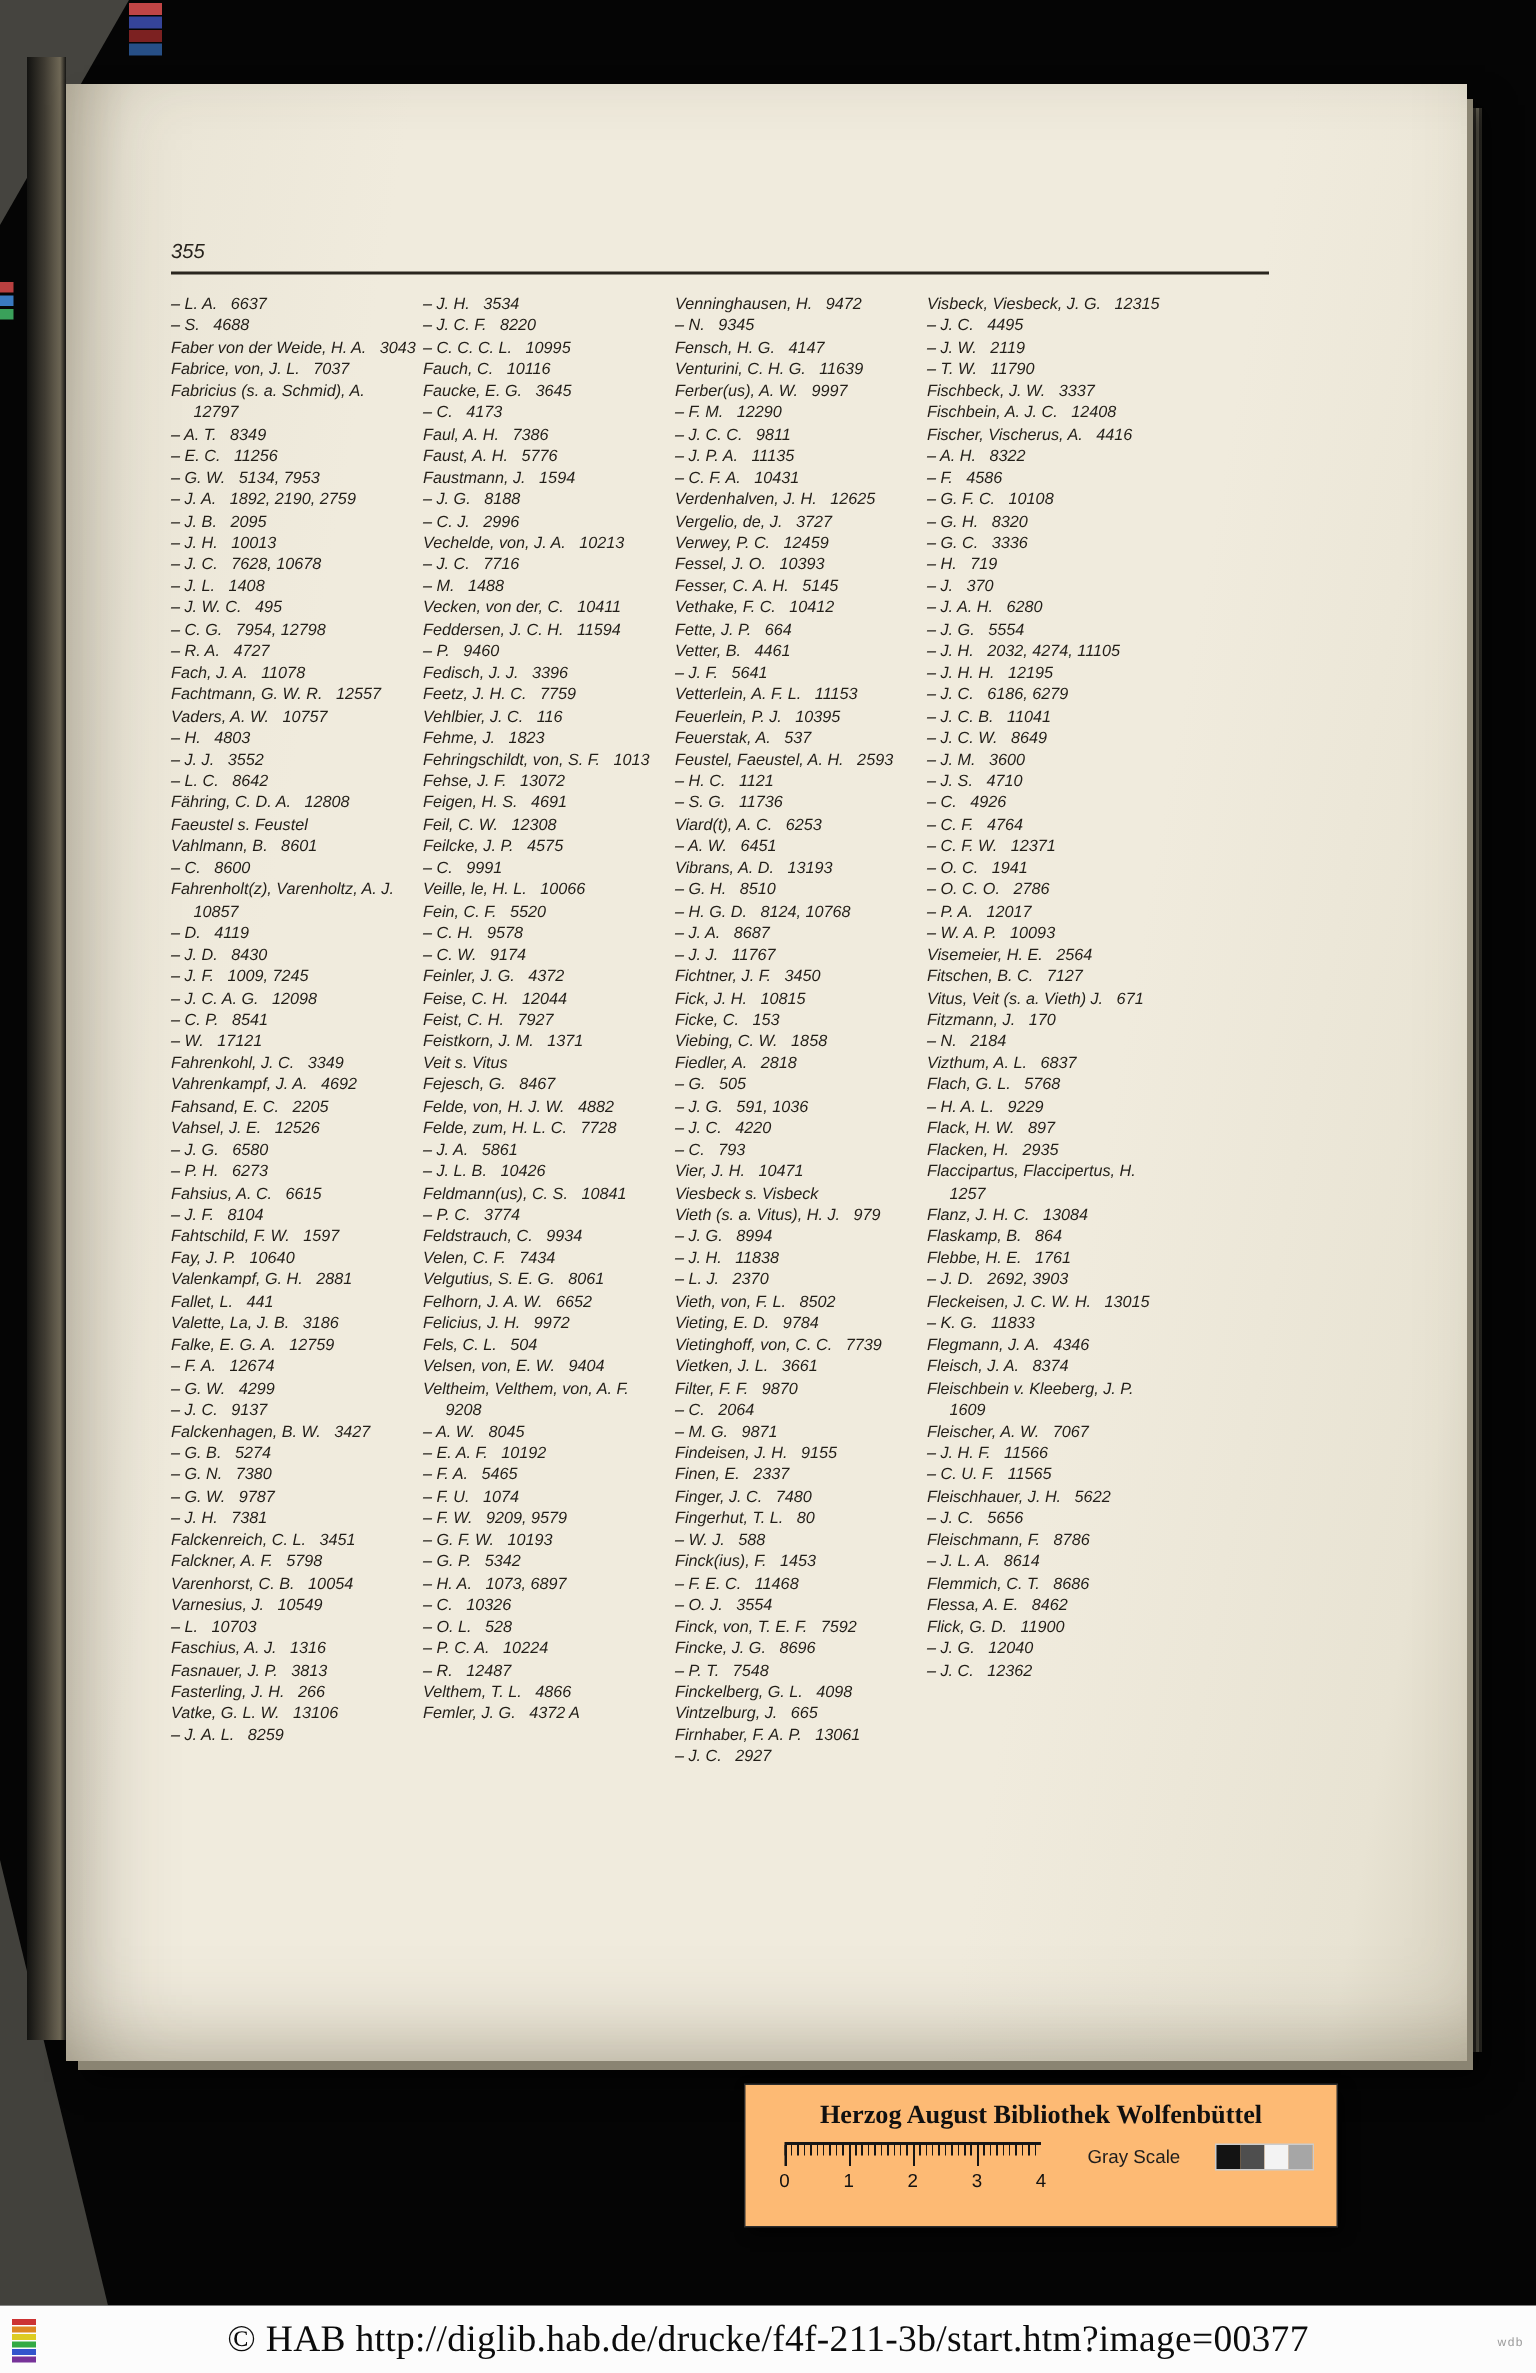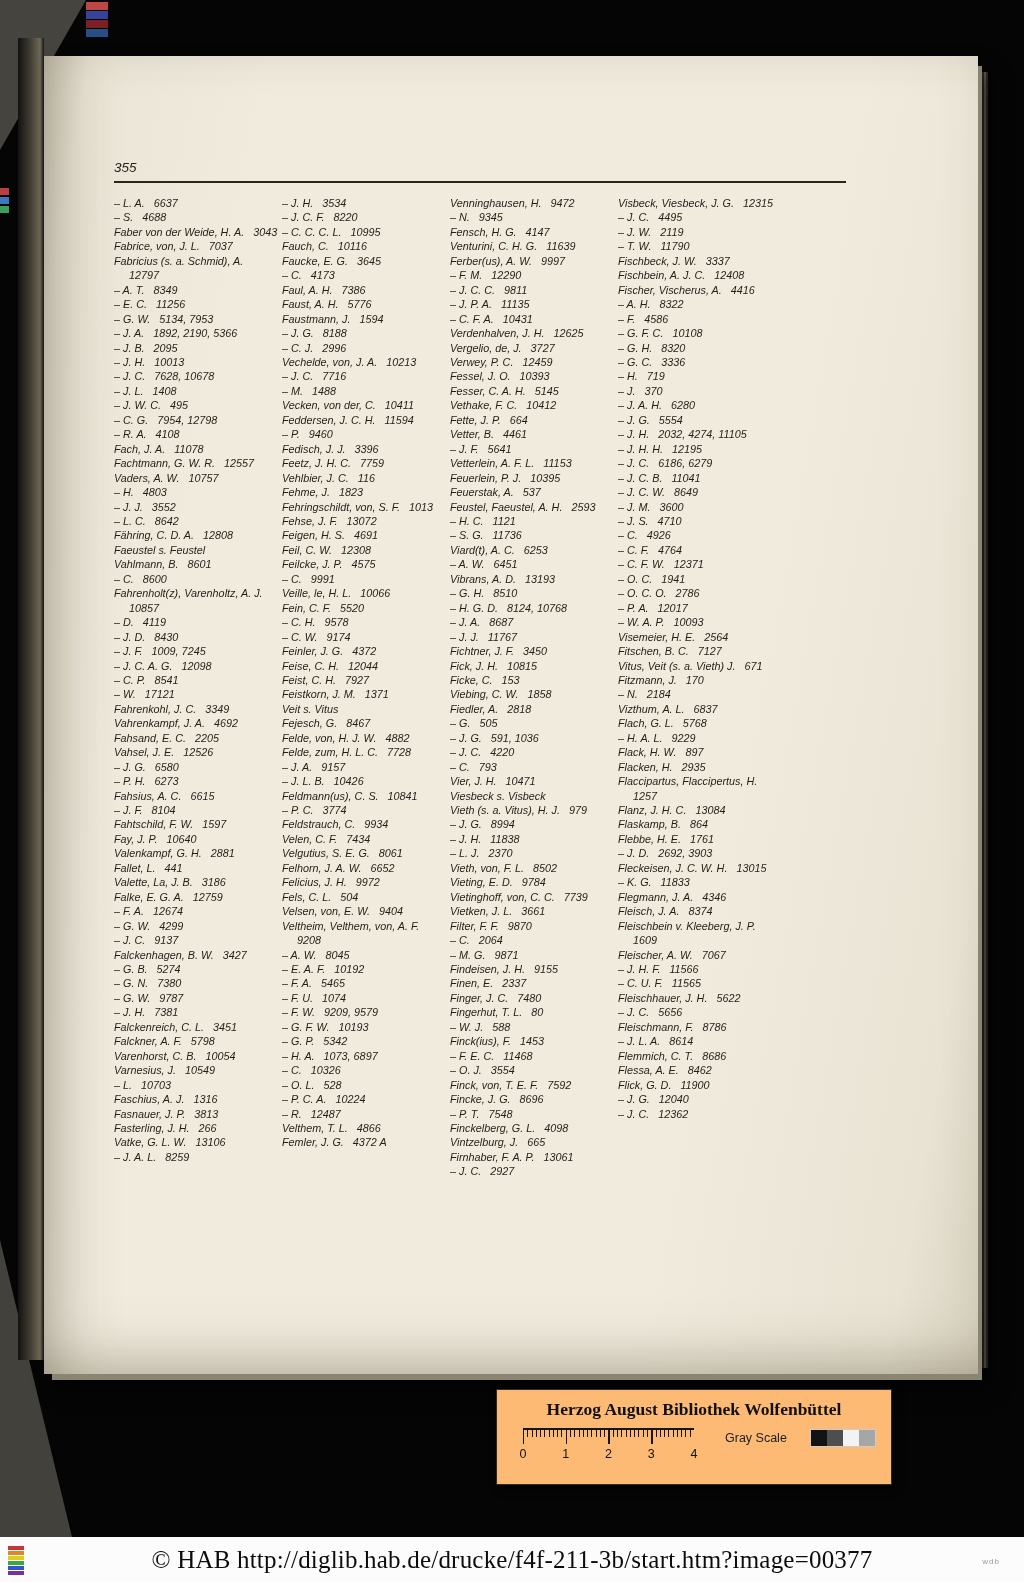--- a/index.html
+++ b/index.html
@@ -61,21 +61,21 @@
   .grayscale { display:flex; align-items:center; margin-left:24px; margin-top:2px; gap:24px; }
   .gs-label { font-size:12.5px; color:#1d1d1d; }
   .gs-patches { display:flex; box-shadow:0 0 0 1px #ccc; }
   .swatch { width:16px; height:16px; }
 
   
   .footer { position:absolute; left:0; bottom:0; width:1024px; height:45px;
     background:#fcfcfc; display:flex; align-items:center; justify-content:center; }
   .footer-caption { font-family:"Liberation Serif", serif; font-size:25px;
     color:#0c0c0c; letter-spacing:0.2px; }
-  .watermark { position:absolute; right:24px; bottom:16px; font-size:8px;
+  .watermark { position:absolute; right:8px; bottom:16px; font-size:8px;
     color:#9a9a9a; letter-spacing:1px; }
 </style>
 </head>
 <body>
 
 <div class="corner-top"></div>
 <div class="corner-bottom"></div>
 <div class="book-edge"></div>
 <div class="page-stack"></div>
 
@@ -98,28 +98,28 @@
     <div class="columns">
       <div class="col">
           <div class="entry">– L. A.   6637</div>
           <div class="entry">– S.   4688</div>
           <div class="entry">Faber von der Weide, H. A.   3043</div>
           <div class="entry">Fabrice, von, J. L.   7037</div>
           <div class="entry">Fabricius (s. a. Schmid), A.   12797</div>
           <div class="entry">– A. T.   8349</div>
           <div class="entry">– E. C.   11256</div>
           <div class="entry">– G. W.   5134, 7953</div>
-          <div class="entry">– J. A.   1892, 2190, 5366</div>
+          <div class="entry">– J. A.   1892, 2190, 2759</div>
           <div class="entry">– J. B.   2095</div>
           <div class="entry">– J. H.   10013</div>
           <div class="entry">– J. C.   7628, 10678</div>
           <div class="entry">– J. L.   1408</div>
           <div class="entry">– J. W. C.   495</div>
           <div class="entry">– C. G.   7954, 12798</div>
-          <div class="entry">– R. A.   4108</div>
+          <div class="entry">– R. A.   4727</div>
           <div class="entry">Fach, J. A.   11078</div>
           <div class="entry">Fachtmann, G. W. R.   12557</div>
           <div class="entry">Vaders, A. W.   10757</div>
           <div class="entry">– H.   4803</div>
           <div class="entry">– J. J.   3552</div>
           <div class="entry">– L. C.   8642</div>
           <div class="entry">Fähring, C. D. A.   12808</div>
           <div class="entry">Faeustel s. Feustel</div>
           <div class="entry">Vahlmann, B.   8601</div>
           <div class="entry">– C.   8600</div>
@@ -196,21 +196,21 @@
           <div class="entry">– C. H.   9578</div>
           <div class="entry">– C. W.   9174</div>
           <div class="entry">Feinler, J. G.   4372</div>
           <div class="entry">Feise, C. H.   12044</div>
           <div class="entry">Feist, C. H.   7927</div>
           <div class="entry">Feistkorn, J. M.   1371</div>
           <div class="entry">Veit s. Vitus</div>
           <div class="entry">Fejesch, G.   8467</div>
           <div class="entry">Felde, von, H. J. W.   4882</div>
           <div class="entry">Felde, zum, H. L. C.   7728</div>
-          <div class="entry">– J. A.   9157</div>
+          <div class="entry">– J. A.   5861</div>
           <div class="entry">– J. L. B.   10426</div>
           <div class="entry">Feldmann(us), C. S.   10841</div>
           <div class="entry">– P. C.   3774</div>
           <div class="entry">Feldstrauch, C.   9934</div>
           <div class="entry">Velen, C. F.   7434</div>
           <div class="entry">Velgutius, S. E. G.   8061</div>
           <div class="entry">Felhorn, J. A. W.   6652</div>
           <div class="entry">Felicius, J. H.   9972</div>
           <div class="entry">Fels, C. L.   504</div>
           <div class="entry">Velsen, von, E. W.   9404</div>

